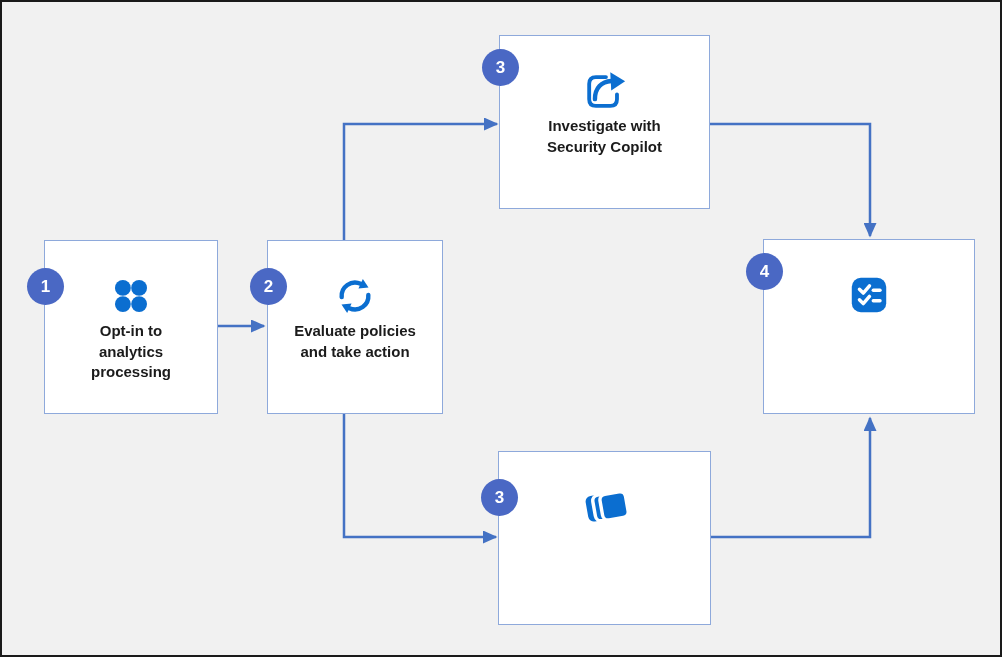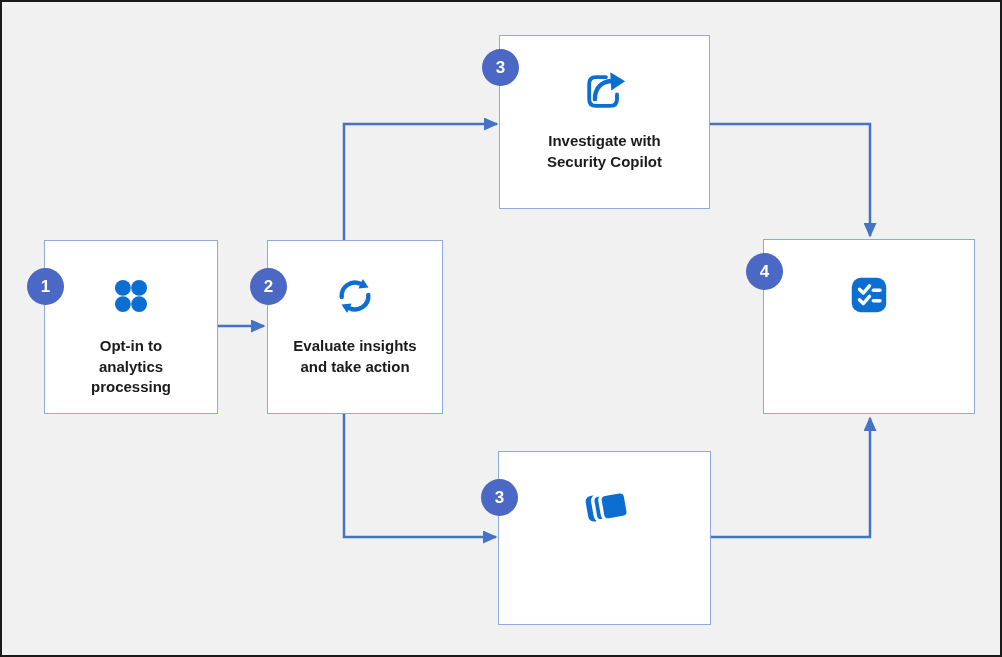--- a/index.html
+++ b/index.html
@@ -62,21 +62,20 @@
   .badge-mid { top: 27px; }
   .badge-hi  { top: 13px; }
   .icon {
     margin-top: 30px;
     height: 50px;
     display: flex;
     align-items: center;
     justify-content: center;
   }
   .label {
-    margin-top: 15px;
     padding: 0 6px;
     font-size: 15px;
     font-weight: 700;
     line-height: 1.38;
     color: var(--text-color, #1b1b1b);
     white-space: pre-line;
   }
   
   .ic-fill { fill: var(--icon-blue, #0b6ed0); }
   .sync-arc, .shr-curve {
@@ -141,21 +140,21 @@
   <div class="node" style="left:265px; top:238px; width:176px; height:174px;">
     <span class="badge badge-mid">2</span>
     <span class="icon">
       <svg width="46" height="46" viewBox="0 0 48 48">
         <path class="sync-arc" d="M10.1 25.2 A14 14 0 0 1 29.9 11.3"></path>
         <polygon class="ic-fill" points="38.1,15.1 27.6,16.3 32.2,6.3"></polygon>
         <path class="sync-arc" d="M37.9 22.8 A14 14 0 0 1 18.1 36.7"></path>
         <polygon class="ic-fill" points="9.9,32.9 20.4,31.7 15.8,41.7"></polygon>
       </svg>
     </span>
-    <div class="label">Evaluate insights
+    <div class="label">Evaluate policies
 and take action</div>
   </div>
 
   <div class="node" style="left:497px; top:33px; width:211px; height:174px;">
     <span class="badge badge-hi">3</span>
     <span class="icon">
       <svg width="48" height="46" viewBox="0 0 50 48">
         <path class="shr-box" d="M26 9.5 H15.5 Q8.5 9.5 8.5 16.5 V32.5 Q8.5 39.5 15.5 39.5 H30.5 Q37.5 39.5 37.5 32.5 V27.5"></path>
         <path class="shr-curve" d="M14.5 32.5 C14.5 21 21.5 14 31.5 13.5"></path>
         <polygon class="ic-fill" points="30.5,4.5 46,13.8 31.5,23.5"></polygon>

